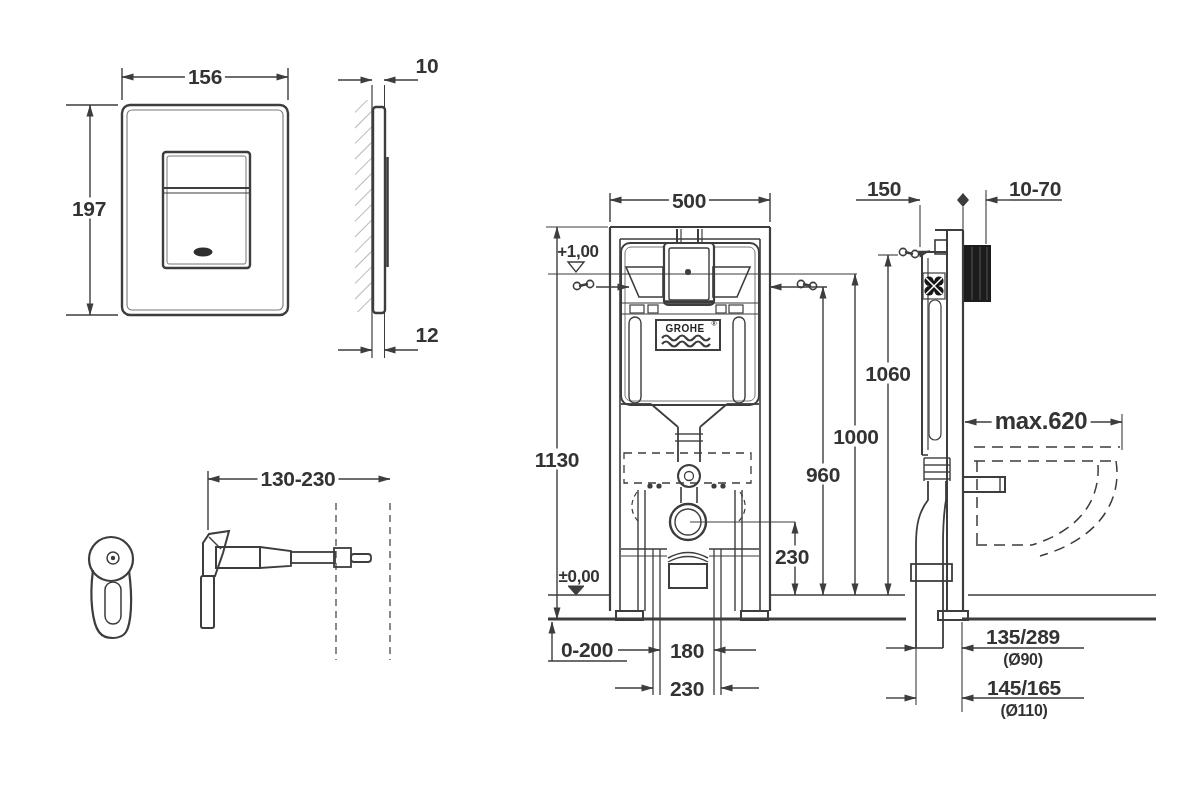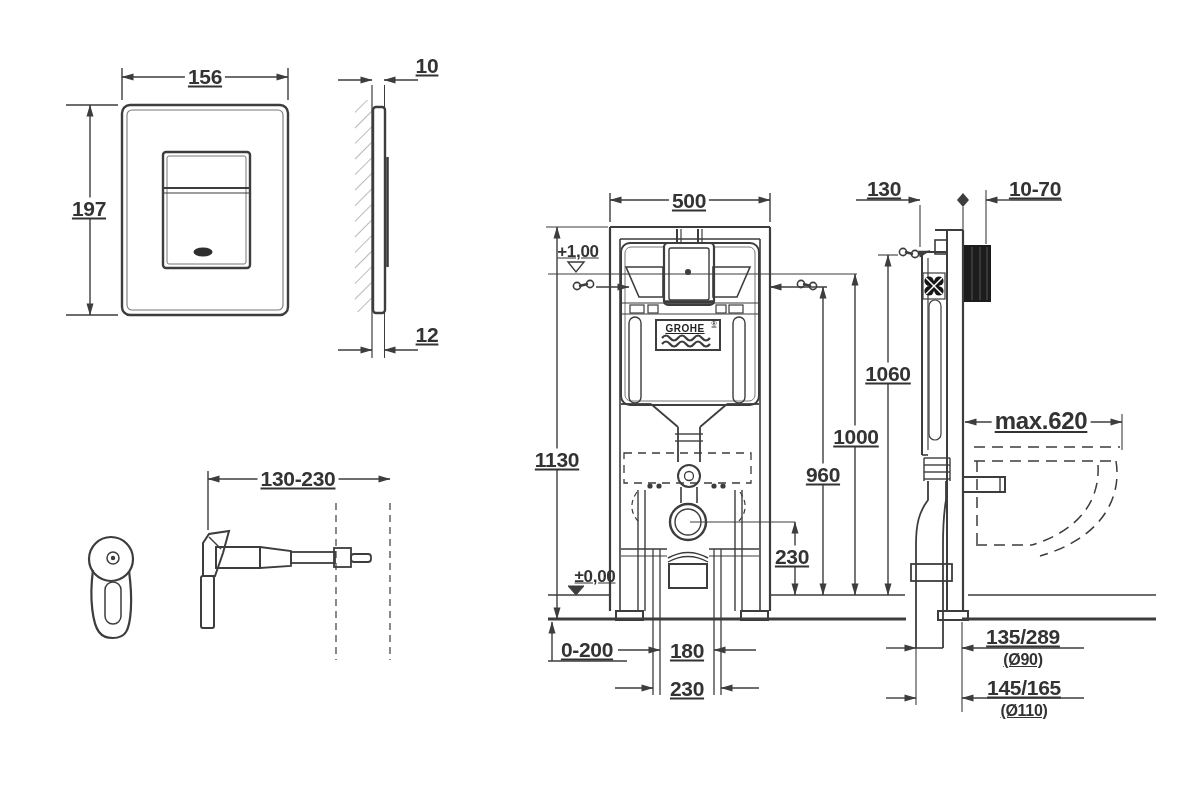--- a/index.html
+++ b/index.html
@@ -1,20 +1,20 @@
 <!DOCTYPE html>
 <html><head>
 <meta charset="utf-8">
 <style>
   html,body{margin:0;padding:0;background:#fff;}
   #stage{position:relative;width:1200px;height:804px;background:#ffffff;overflow:hidden;
          font-family:"Liberation Sans","DejaVu Sans",sans-serif;}
   #stage svg{position:absolute;left:0;top:0;}
   .lbl{position:absolute;transform:translate(-50%,-50%);color:#333;font-weight:700;
-       font-size:21px;letter-spacing:-0.3px;white-space:nowrap;line-height:1;text-decoration:underline;}
+       font-size:21px;letter-spacing:-0.3px;white-space:nowrap;line-height:1;}
   .bg{background:#fff;padding:0 3px;}
   .sm{font-size:16px;}
   .lvl{font-size:17px;}
   .md{font-size:24px;}
   .logo-txt{font-size:10px;letter-spacing:0.5px;color:#222;}
   .reg{font-size:7px;}
 </style>
 </head>
 <body>
 
@@ -311,30 +311,30 @@
 
   <div class="lbl bg" style="left:205px;top:76px;">156</div>
   <div class="lbl bg" style="left:89px;top:208px;">197</div>
   <div class="lbl" style="left:427px;top:65px;">10</div>
   <div class="lbl" style="left:427px;top:334px;">12</div>
   <div class="lbl bg" style="left:298px;top:478px;">130-230</div>
 
   <div class="lbl bg" style="left:689px;top:200px;">500</div>
   <div class="lbl bg" style="left:557px;top:414px;margin-top:45px;">1130</div>
   <div class="lbl lvl" style="left:578px;top:251px;">+1,00</div>
-  <div class="lbl lvl" style="left:579px;top:576px;margin-left:16px;">±0,00</div>
+  <div class="lbl lvl" style="left:579px;top:576px;">±0,00</div>
   <div class="lbl bg" style="left:792px;top:556px;">230</div>
   <div class="lbl bg" style="left:587px;top:649px;">0-200</div>
   <div class="lbl bg" style="left:687px;top:650px;">180</div>
   <div class="lbl bg" style="left:687px;top:688px;">230</div>
 
   <div class="lbl logo-txt" style="left:685px;top:329px;">GROHE</div>
   <div class="lbl reg" style="left:714px;top:323px;">®</div>
 
-  <div class="lbl" style="left:884px;top:188px;">130</div>
+  <div class="lbl" style="left:884px;top:188px;">150</div>
   <div class="lbl" style="left:1035px;top:188px;">10-70</div>
   <div class="lbl bg" style="left:823px;top:474px;">960</div>
   <div class="lbl bg" style="left:856px;top:436px;">1000</div>
   <div class="lbl bg" style="left:888px;top:373px;">1060</div>
   <div class="lbl bg md" style="left:1041px;top:421px;">max.620</div>
   <div class="lbl" style="left:1023px;top:636px;">135/289</div>
   <div class="lbl sm" style="left:1023px;top:660px;">(Ø90)</div>
   <div class="lbl" style="left:1024px;top:687px;">145/165</div>
   <div class="lbl sm" style="left:1024px;top:711px;">(Ø110)</div>
 </div>

